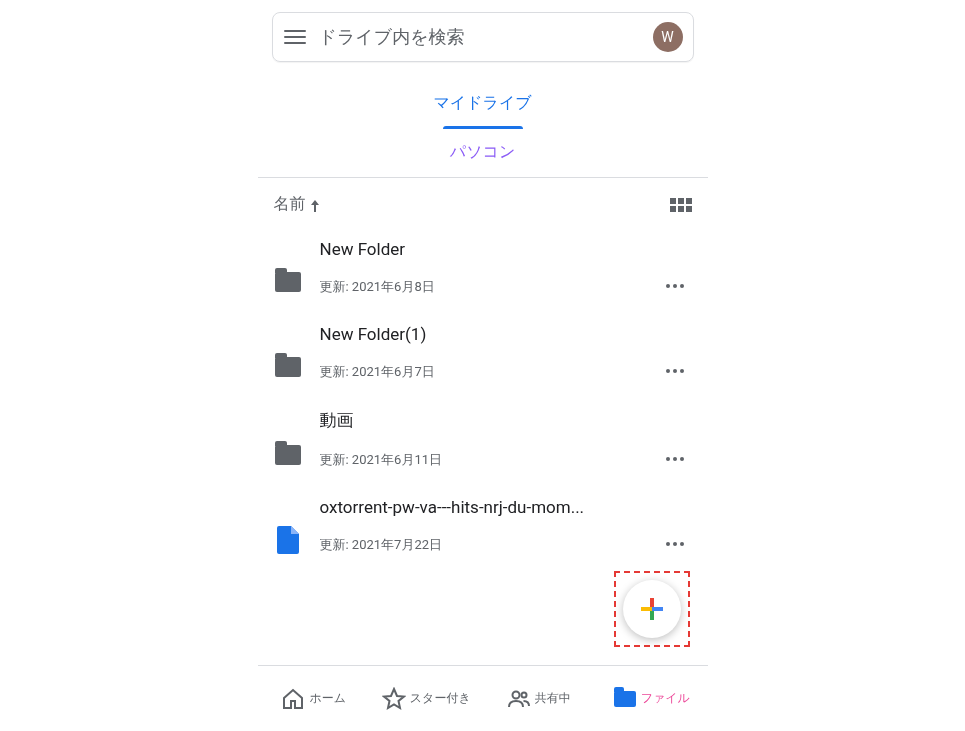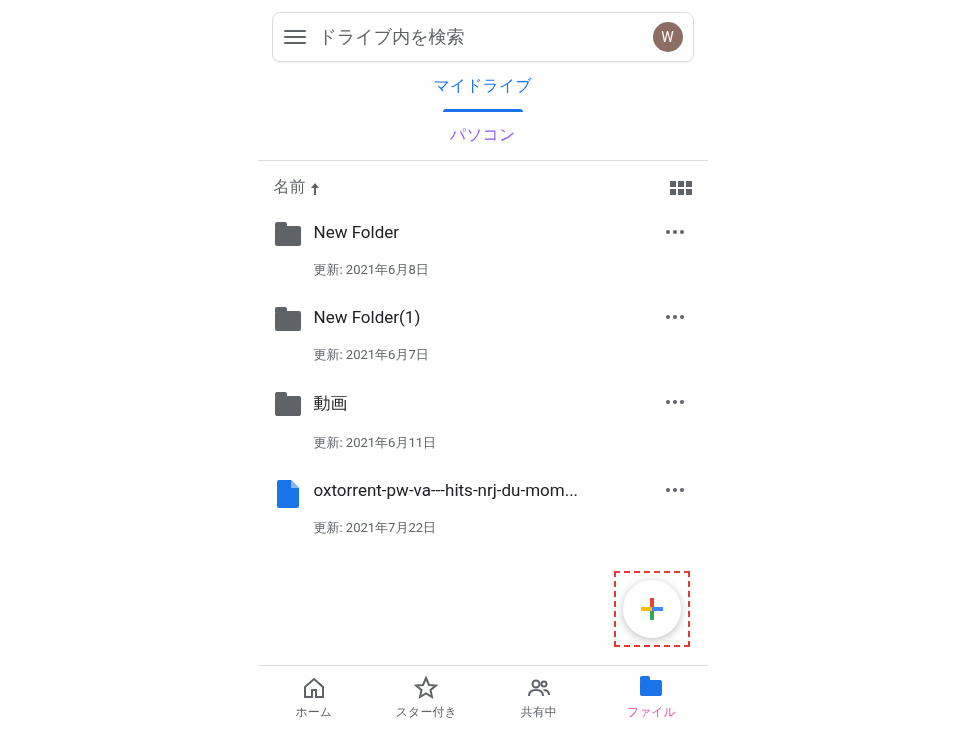--- a/index.html
+++ b/index.html
@@ -14,21 +14,21 @@
     .app-container {
       width: 450px;
       height: 731px;
       background: #fff;
       display: flex;
       flex-direction: column;
       position: relative;
     }
     
     .search-bar {
-      margin: 12px 14px 0 14px;
+      margin: 12px 14px 17px 14px;
       border: 1px solid #dadce0;
       border-radius: 8px;
       height: 50px;
       display: flex;
       align-items: center;
       padding: 0 10px;
       box-shadow: 0 1px 1px rgba(0,0,0,0.05);
     }
     .menu-icon {
       width: 24px; height: 24px;
@@ -66,23 +66,23 @@
     }
     .sort-label { color:#5f6368; font-size:16px; display:flex; align-items:center; gap:4px;}
     .grid-icon {
       display:grid; grid-template-columns:repeat(3,6px); grid-template-rows:repeat(2,6px);
       gap:2px; cursor:pointer;
     }
     .grid-icon span { background:#5f6368; }
     
     .file-list { flex: 0 0 auto; }
     .file-item {
-      display:flex; align-items:flex-start;
+      display:flex; align-items:flex-end;
       padding:14px 16px;
-      gap:12px;
+      gap:18px;
     }
     .file-icon {
       width:28px; height:28px; flex-shrink:0;
       display:flex; align-items:center; justify-content:center;
     }
     .folder-shape {
       width:26px; height:20px; background:#5f6368; border-radius:2px;
       position:relative;
     }
     .folder-shape::before {
@@ -135,21 +135,21 @@
     .plus-v-bot { position:absolute; left:9px; top:11px; width:4px; height:11px; background:#34a853; }
     .plus-h-left { position:absolute; top:9px; left:0; width:11px; height:4px; background:#fbbc04; }
     .plus-h-right { position:absolute; top:9px; left:11px; width:11px; height:4px; background:#4285f4; }
     
     .bottom-nav {
       position:absolute; bottom:0; left:0; right:0;
       height:66px; border-top:1px solid #dadce0;
       display:flex; background:#fff;
     }
     .nav-item {
-      flex:1; display:flex; flex-direction:column; align-items:center; justify-content:center;
+      flex:1; display:flex; flex-direction:row; align-items:center; justify-content:center;
       gap:4px; cursor:pointer;
     }
     .nav-label { font-size:12px; color:#5f6368; }
     .nav-item.active .nav-label { color:#ec4899;text-align:center; }
     .nav-icon { width:24px; height:24px; display:flex; align-items:center; justify-content:center; }
     
     .home-icon svg { width:24px; height:24px; }
     .star-icon svg { width:24px; height:24px; }
     .shared-icon svg { width:26px; height:26px; }
     .files-icon-shape {

